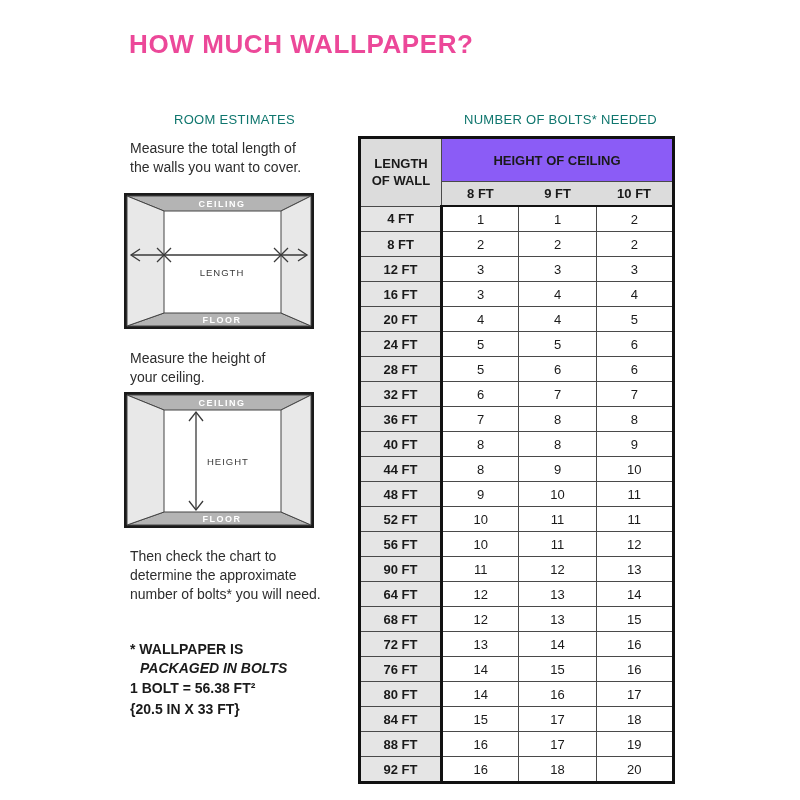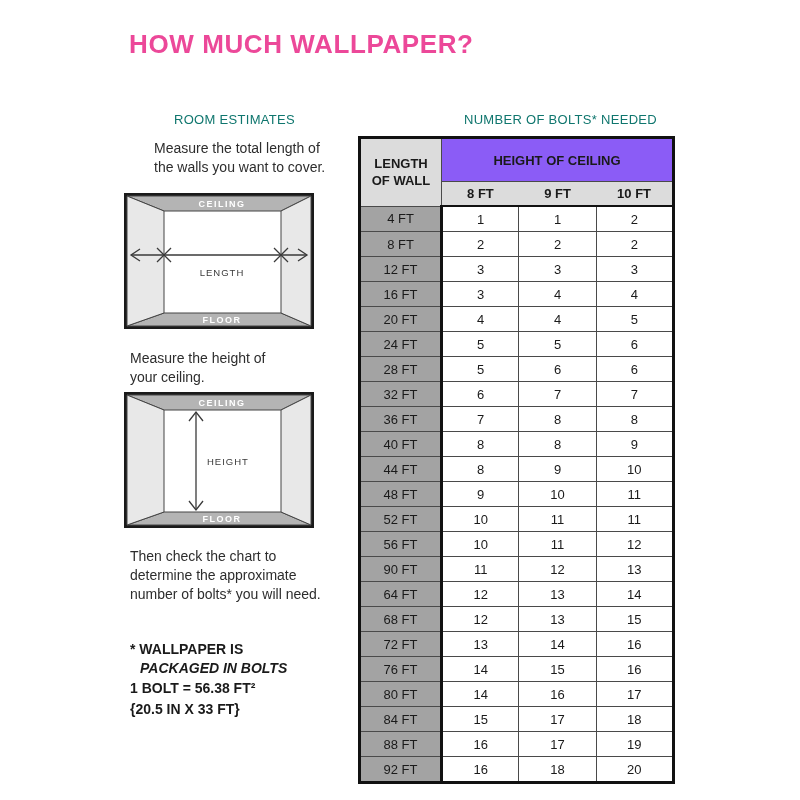--- a/index.html
+++ b/index.html
@@ -38,39 +38,39 @@
     width:80px; background:#dcdcdc; font-weight:bold; font-size:13.5px;
     border-right:3px solid #111111; line-height:17px;
   }
   th.ceiling-head { background:#8b5cf6; font-weight:bold; font-size:13.5px; height:42px; }
   tr.sub-row th {
     background:#dcdcdc; font-weight:bold; height:23px;
     border-left:none; border-right:none; border-bottom:2.5px solid #111111;
   }
   tbody td { height:24px; font-size:13.5px; color:#2d2d2d; background:#ffffff; }
   tbody td.row-label {
-    background:#a3a3a3; font-weight:normal; color:#1a1a1a;
+    background:#e5e5e5; font-weight:bold; color:#1a1a1a;
     border-right:3px solid #111111; font-size:13px;
   }
 
   
   .room-diagram { display:block; }
   .dim-label { font-size:9.5px; letter-spacing:1px; fill:#3a3a3a; }
   .surface-label { font-size:9px; letter-spacing:1.5px; fill:#ffffff; font-weight:bold; }
 </style>
 </head>
 <body>
 
 <div class="page">
 
   <div class="abs page-title">HOW MUCH WALLPAPER?</div>
 
   <div class="abs section-heading" style="left:130px; top:112px;">ROOM ESTIMATES</div>
 
-  <div class="abs step-text" style="left:130px; top:139px;margin-left:24px;">Measure the total length of
+  <div class="abs step-text" style="left:130px; top:139px;">Measure the total length of
 the walls you want to cover.</div>
 
   <svg class="abs room-diagram" style="left:124px; top:193px;" width="190" height="136" viewBox="0 0 190 136">
     <rect x="1.5" y="1.5" width="187" height="133" fill="#ffffff" stroke="#1a1a1a" stroke-width="3"></rect>
     <polygon points="3,3 187,3 157,18 40,18" fill="#b4b4b4" stroke="#444444" stroke-width="1"></polygon>
     <polygon points="3,133 187,133 157,120 40,120" fill="#b4b4b4" stroke="#444444" stroke-width="1"></polygon>
     <polygon points="3,3 40,18 40,120 3,133" fill="#e8e8e8" stroke="#444444" stroke-width="1"></polygon>
     <polygon points="187,3 157,18 157,120 187,133" fill="#e8e8e8" stroke="#444444" stroke-width="1"></polygon>
     <text class="surface-label" x="98" y="14" text-anchor="middle">CEILING</text>
     <text class="surface-label" x="98" y="130" text-anchor="middle">FLOOR</text>

